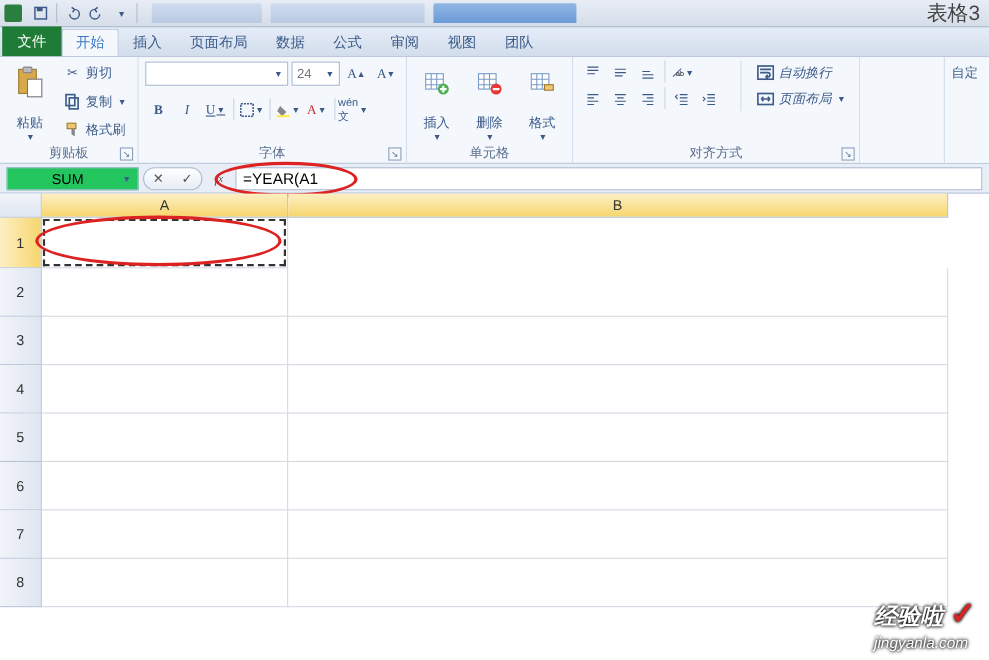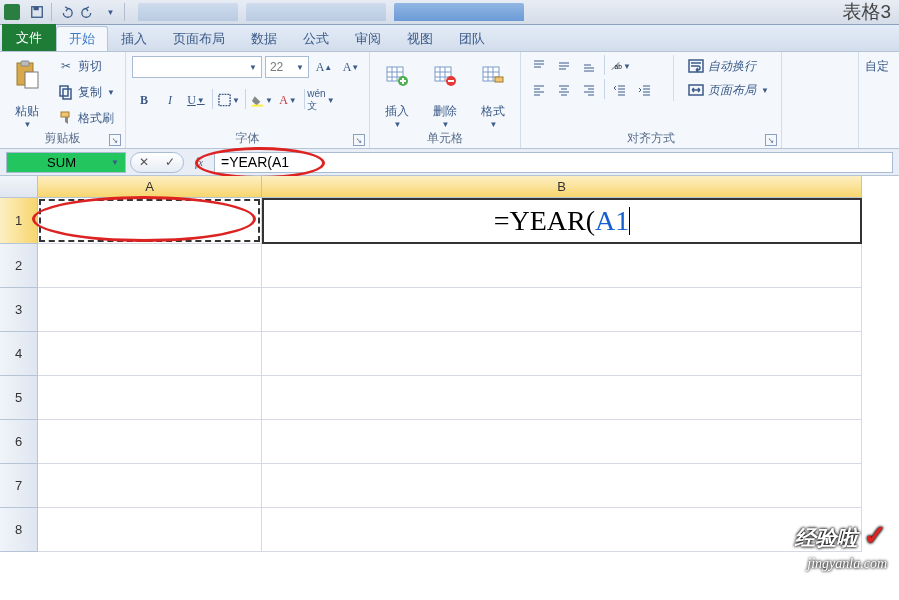--- a/index.html
+++ b/index.html
@@ -15,21 +15,21 @@
     .titlebar .title-text { margin-left: auto; font-size: 19px; color: #444; padding-right: 4px; }
     
     .tabs { height: 27px; background: linear-gradient(#e4ecf7, #d2ddec); display: flex; align-items: flex-end; border-bottom: 1px solid #b6c4d8; }
     .tab-file { background: #1e7c36; color: #fff; height: 27px; padding: 0 14px; display: flex; align-items: center; font-size: 13px; margin-left: 2px; }
     .tab { height: 25px; padding: 0 12px; display: flex; align-items: center; color: #3b5a88; font-size: 13px; border: 1px solid transparent; border-bottom: none; cursor: pointer; }
     .tab.active { background: #f4f8fd; border-color: #b6c4d8; border-radius: 3px 3px 0 0; color: #3b78c8; }
     
     .ribbon { height: 97px; background: #f4f8fd; display: flex; border-bottom: 1px solid #b6c4d8; }
     .group { border-right: 1px solid #d2ddec; display: flex; flex-direction: column; padding: 3px 6px 0; }
     .group-body { display: flex; flex: 1; align-items: flex-start; gap: 6px; }
-    .group-label { text-align: center; font-size: 12px; color: #5a6e8c; height: 18px; display: flex; align-items: flex-start; justify-content: center; position: relative; }
+    .group-label { text-align: center; font-size: 12px; color: #5a6e8c; height: 18px; display: flex; align-items: center; justify-content: center; position: relative; }
     .group-label .launcher { position: absolute; right: -2px; bottom: 2px; width: 12px; height: 12px; border: 1px solid #8ba0bc; font-size: 8px; display: flex; align-items: center; justify-content: center; }
     .big-btn { display: flex; flex-direction: column; align-items: center; width: 42px; padding-top: 4px; }
     .big-btn .icon { width: 32px; height: 32px; display: flex; align-items: center; justify-content: center; }
     .big-btn .lbl { font-size: 12px; color: #3b5a88; margin-top: 12px; }
     .small-row { display: flex; flex-direction: column; gap: 4px; }
     .small-btn { display: flex; align-items: center; gap: 4px; height: 22px; padding: 0 4px; color: #3b5a88; }
     .small-btn .icon { width: 16px; height: 16px; display: flex; align-items: center; justify-content: center; }
     .drop { font-size: 8px; color: #3b5a88; margin-left: 1px; }
     
     .font-selects { display: flex; gap: 3px; align-items: center; height: 24px; margin-bottom: 4px; }
@@ -75,21 +75,21 @@
     .cell.a1 .marching { position: absolute; inset: 1px; border: 2px dashed #333; pointer-events: none; }
     .cell.a1 .ellipse-mark { position: absolute; left: -6px; top: -2px; width: 224px; height: 46px; border: 3px solid #d22; border-radius: 50%; pointer-events: none; }
     .cell.b1 { border: 2px solid #333; position: relative; }
     .cell.b1 .formula-text { font-family: "Times New Roman", serif; font-size: 28px; color: #000; }
     .cell.b1 .formula-text .ref { color: #1560d0; }
     .cell.b1 .cursor { display: inline-block; width: 1px; height: 28px; background: #000; vertical-align: middle; }
     
     .fn-tooltip { position: absolute; left: 505px; top: 318px; background: #f5f5ee; border: 1px solid #999; padding: 3px 7px; font-family: Arial; font-size: 13px; color: #333; white-space: nowrap; }
     .fn-tooltip b { font-weight: bold; }
     
-    .watermark { position: absolute; right: 12px; bottom: 28px; font-family: Liberation Serif, serif; font-style: italic; color: #fff; text-shadow: 0 0 3px #000, 0 0 3px #000; font-size: 21px; line-height: 1.05; text-align: right;}
+    .watermark { position: absolute; right: 12px; bottom: 6px; font-family: Liberation Sans, sans-serif; font-style: italic; color: #fff; text-shadow: 0 0 3px #000, 0 0 3px #000; font-size: 21px; line-height: 1.05; text-align: left;}
     .watermark .line1 { font-weight: bold; }
     .watermark .line2 { font-size: 14px; font-style: italic; }
     .watermark .check { color: #d22; font-size: 28px; margin-left: 6px; font-style: normal; font-weight: bold; }
     
     .stroke { fill: none; stroke: currentColor; stroke-width: 1.5; }
   </style>
 </head>
 <body>
 
 <div class="titlebar">
@@ -183,21 +183,21 @@
   </div>
 
   <div class="group">
     <div class="group-body" style="flex-direction:column">
       <div class="font-selects">
         <div class="combo font-name">
             <span></span>
             <span class="drop">▼</span>
           </div>
         <div class="combo font-size">
-            <span>22</span>
+            <span>24</span>
             <span class="drop">▼</span>
           </div>
         <div class="tbtn" style="font-family:serif">A<sup style="font-size:8px">▲</sup></div>
         <div class="tbtn" style="font-family:serif">A<sup style="font-size:8px">▼</sup></div>
       </div>
       <div class="font-tbar">
         <div class="tbtn" style="font-weight:bold;font-family:serif">B</div>
         <div class="tbtn" style="font-style:italic;font-family:serif">I</div>
         <div class="tbtn" style="text-decoration:underline;font-family:serif">U<span class="drop">▼</span></div>
         <span class="sep"></span>
@@ -379,24 +379,20 @@
     <div class="col-head col-a">A</div>
     <div class="col-head col-b">B</div>
   </div>
   <div class="rows">
     <div class="row r1">
       <div class="row-head">1</div>
       <div class="cell col-a a1">
         <div class="marching"></div>
         <div class="ellipse-mark"></div>
       </div>
-      <div class="cell col-b b1">
-        <span class="formula-text"><span>=YEAR(</span><span class="ref">A1</span></span>
-          <span class="cursor"></span>
-      </div>
     </div>
     <div class="row rn">
         <div class="row-head">2</div>
         <div class="cell col-a"></div>
         <div class="cell col-b"></div>
       </div>
     <div class="row rn">
         <div class="row-head">3</div>
         <div class="cell col-a"></div>
         <div class="cell col-b"></div>

